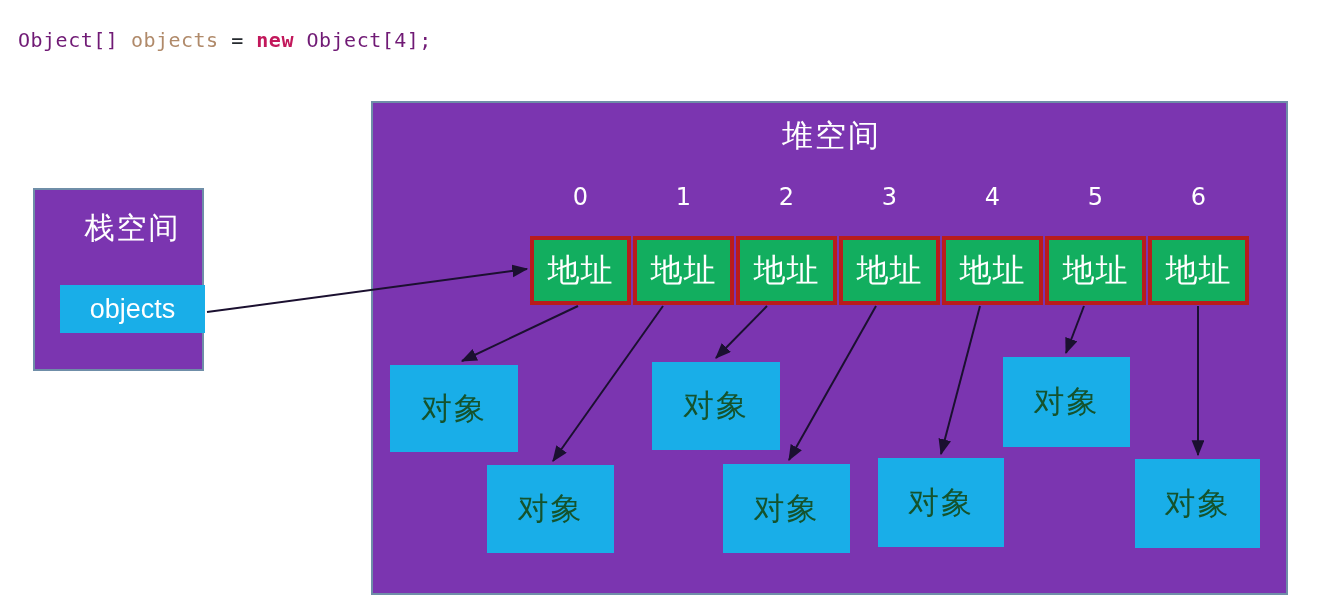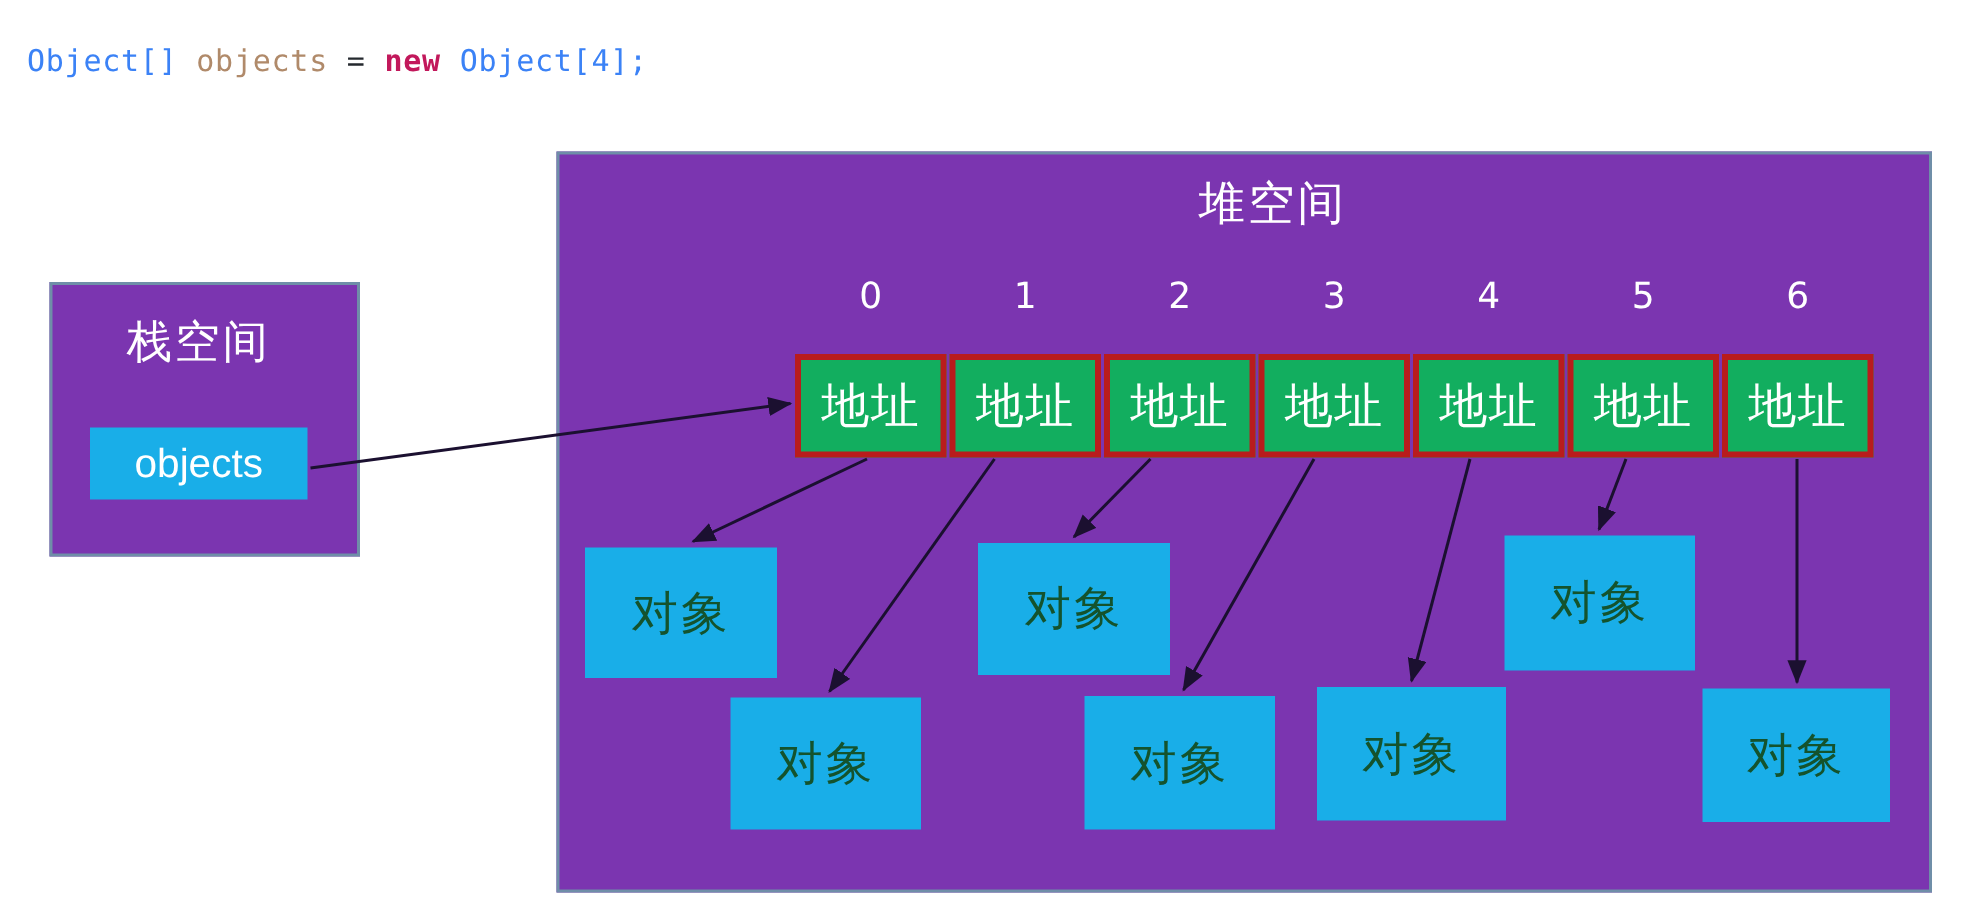--- a/index.html
+++ b/index.html
@@ -3,35 +3,35 @@
 <meta charset="utf-8">
 <style>
   html,body{margin:0;padding:0;background:#ffffff;}
   body{width:1322px;height:614px;position:relative;overflow:hidden;
        font-family:"Liberation Sans","DejaVu Sans",sans-serif;}
 
   
   #code-line{position:absolute;left:18px;top:28px;
     font-family:"DejaVu Sans Mono","Liberation Mono",monospace;
     font-size:20px;letter-spacing:.5px;white-space:pre;}
-  #code-line .tok-plain{color:#3b82f6;}
+  #code-line .tok-plain{color:#701a75;}
   #code-line .tok-var{color:#b08a6a;}
   #code-line .tok-op{color:#24292e;}
   #code-line .tok-kw{color:#c2185b;font-weight:bold;margin-top:26px;}
 
   
   #heap{position:absolute;left:371px;top:101px;width:917px;height:494px;
         background:#7B35B0;box-sizing:border-box;
         border:2px solid #6f8ea8;}
-  #heap-title{position:absolute;left:17px;top:12px;width:917px;text-align:center;
+  #heap-title{position:absolute;left:0;top:12px;width:917px;text-align:center;
         color:#ffffff;font-size:31px;font-family:"DejaVu Sans",sans-serif;
         letter-spacing:2px;}
 
   
-  #stack{position:absolute;left:33px;top:188px;width:207px;height:183px;
+  #stack{position:absolute;left:33px;top:188px;width:171px;height:183px;
         background:#7B35B0;box-sizing:border-box;border:2px solid #6f8ea8;}
   #stack-title{position:absolute;left:0;top:18px;width:195px;text-align:center;
         color:#ffffff;font-size:30px;font-family:"DejaVu Sans",sans-serif;
         letter-spacing:2px;}
   #stack-var{position:absolute;left:25px;top:95px;width:145px;height:48px;
         background:#19AEE8;color:#ffffff;font-size:27px;
         display:flex;align-items:center;justify-content:center;
         box-sizing:border-box;}
 
   

